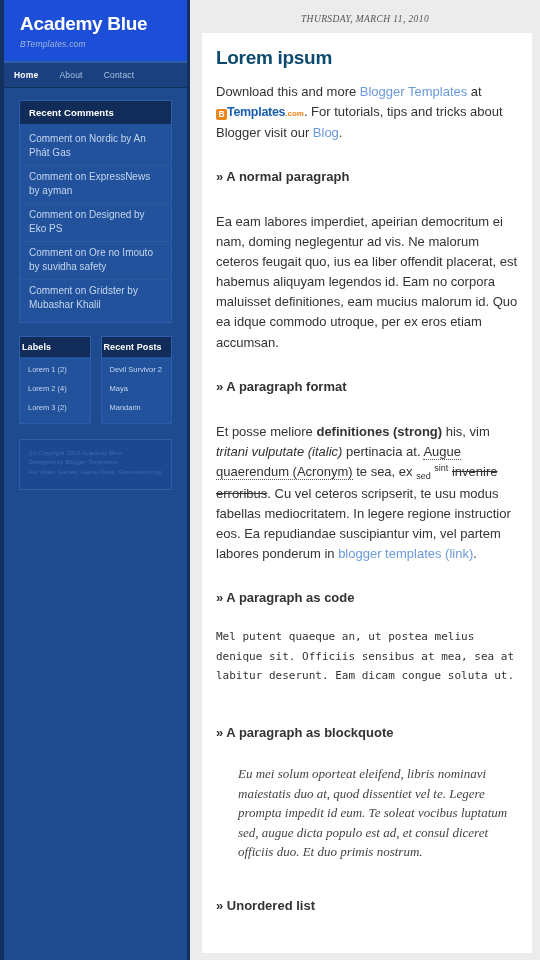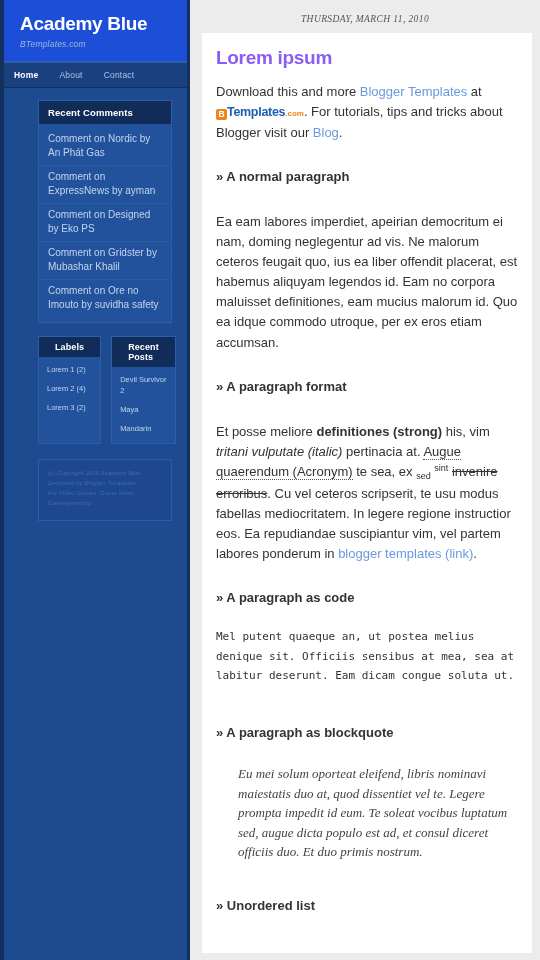--- a/index.html
+++ b/index.html
@@ -60,21 +60,21 @@
     color: #aac3e2;
     text-decoration: none;
     letter-spacing: 0.2px;
     padding: 1px 2px;
   }
   .nav-item.active {
     color: #ffffff;
     font-weight: bold;
   }
 
-  .widget-area { padding: 12px 15px 0 15px; margin-left: 19px; }
+  .widget-area { padding: 12px 15px 0 15px; }
 
   .widget {
     background: #23529c;
     margin-bottom: 13px;
     border: 1px solid #2b5da8;
   }
   .widget-title {
     background: #112c58;
     color: #ffffff;
     font-size: 9.5px;
@@ -89,21 +89,21 @@
     font-size: 10px;
     line-height: 1.45;
     padding: 4px 9px 4px 9px;
     text-decoration: none;
     border-bottom: 1px solid #2a5aa2;
   }
   .widget-body .w-item:last-child { border-bottom: none; }
 
   .widget-row { display: flex; gap: 10px; }
   .widget-row .widget { flex: 1; margin-bottom: 13px; }
-  .widget-row .widget-title { font-size: 9px; padding: 5px 16px; }
+  .widget-row .widget-title { font-size: 9px; padding: 5px 2px; }
   .widget-row .w-item { font-size: 7.5px; padding: 4px 8px; border-bottom: none; }
 
   #footer-widget {
     background: #1d4790;
     border: 1px solid #2b5da8;
     padding: 9px 9px 11px 9px;
     margin-top: 2px;
   }
   .footer-line {
     color: #3d6bb0;
@@ -134,21 +134,21 @@
   #post {
     background: #ffffff;
     margin: 0 8px 0 12px;
     padding: 14px 14px 20px 14px;
     min-height: 920px;
   }
 
   #post-title {
     font-size: 19px;
     font-weight: bold;
-    color: #8b5cf6;
+    color: #0c4a6e;
     letter-spacing: -0.3px;
     margin-bottom: 13px;
   }
 
   .body-p {
     font-size: 13px;
     color: #333333;
     line-height: 1.55;
     margin-bottom: 16px;
   }
@@ -239,22 +239,22 @@
   </div>
 
   <div class="widget-area">
 
     <div class="widget">
       <div class="widget-title">Recent Comments</div>
       <div class="widget-body">
         <a class="w-item" href="#">Comment on Nordic by An Phát Gas</a>
         <a class="w-item" href="#">Comment on ExpressNews by ayman</a>
         <a class="w-item" href="#">Comment on Designed by Eko PS</a>
+        <a class="w-item" href="#">Comment on Ore no Imouto by suvidha safety</a>
         <a class="w-item" href="#">Comment on Gridster by Mubashar Khalil</a>
-        <a class="w-item" href="#">Comment on Ore no Imouto by suvidha safety</a>
       </div>
     </div>
 
     <div class="widget-row">
 
       <div class="widget">
         <div class="widget-title">Labels</div>
         <div class="widget-body">
           <a class="w-item" href="#">Lorem 1 (2)</a>
           <a class="w-item" href="#">Lorem 2 (4)</a>

